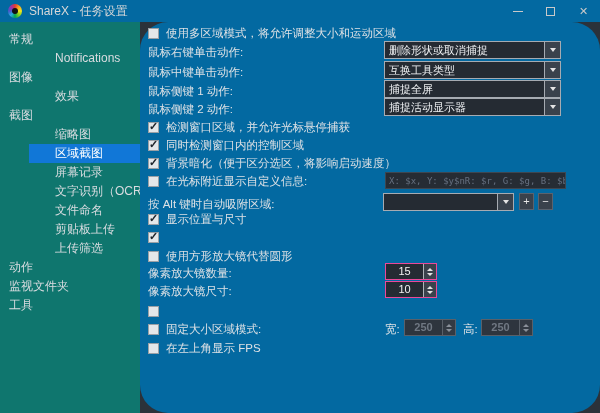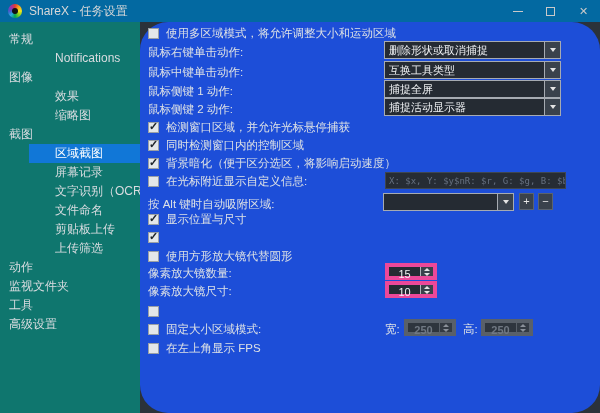--- a/index.html
+++ b/index.html
@@ -17,40 +17,40 @@
   .win-btn { width:33px; height:100%; display:flex; align-items:center; justify-content:center; color:#c9c9c9; font-size:11px; }
   .ico-min { width:10px; height:1px; background:#c9c9c9; display:inline-block; }
   .ico-max { width:9px; height:9px; border:1px solid #c9c9c9; display:inline-block; }
 
   
   .app { display:flex; height:391px; }
   .sidebar { width:140px; background:#0f766e; padding-top:8px; flex:0 0 auto; }
   .side-item { height:19px; line-height:19px; font-size:12px; color:#d9dce0; padding-left:9px; white-space:nowrap; cursor:default; }
   .side-item.child { padding-left:26px;margin-left:29px; }
   .side-item.selected { background:#1177d7; color:#ffffff; }
-  .main { position:relative; flex:1; background:#1d4ed8; font-size:11.5px; color:#dde1e5;border-radius:28px; }
+  .main { position:relative; flex:1; background:#0369a1; font-size:11.5px; color:#dde1e5;border-radius:28px; }
 
   
   .row { position:absolute; left:8px; height:16px; display:flex; align-items:center; white-space:nowrap; }
   .cb { width:11px; height:11px; background:#e4e7e9; border:1px solid #9aa0a6; margin-right:7px; position:relative; flex:0 0 auto; }
   .cb.checked::after { content:"✓"; position:absolute; left:0px; top:-3px; font-size:11px; font-weight:bold; color:#20262c; }
   .lbl { font-size:11.5px; color:#dde1e5; }
 
   .combo { position:absolute; height:18px; border:1px solid #a6abb2; background:#252b33; display:flex; align-items:center; }
   .combo-val { color:#eef0f2; font-size:11px; padding-left:4px; flex:1; overflow:hidden; white-space:nowrap; }
   .arrow-btn { width:16px; height:100%; background:#3a424c; border-left:1px solid #a6abb2; display:flex; align-items:center; justify-content:center; flex:0 0 auto; }
   .tri-down { width:0; height:0; border-left:3px solid transparent; border-right:3px solid transparent; border-top:4px solid #e4e4e4; }
 
   .faint-box { position:absolute; height:17px; line-height:15px; border:1px solid #3e4650; background:#262c34; color:#667080;
                font-family:"DejaVu Sans Mono", monospace; font-size:9px; padding:1px 3px; overflow:hidden; white-space:nowrap; }
 
   .sq-btn { position:absolute; width:15px; height:17px; background:#3a424c; border:1px solid #5b636e; color:#e8e8e8;
             font-size:11px; line-height:14px; text-align:center; }
 
-  .updown { position:absolute; width:52px; height:17px; border:4px solid #ec4899; background:#252b33; display:flex; }
+  .updown { position:absolute; width:52px; height:17px; border:1px solid #ec4899; background:#252b33; display:flex; }
   .updown .val { flex:1; text-align:center; color:#f2f2f2; font-size:11px; line-height:15px; }
   .spin { width:13px; background:#3a424c; border-left:1px solid #aeb3b9; display:flex; flex-direction:column; align-items:center; justify-content:center; gap:2px; }
   .tri-up-s { width:0; height:0; border-left:3px solid transparent; border-right:3px solid transparent; border-bottom:3px solid #e4e4e4; }
   .tri-down-s { width:0; height:0; border-left:3px solid transparent; border-right:3px solid transparent; border-top:3px solid #e4e4e4; }
   .updown.disabled { border-color:#596069; background:#2e353e; }
   .updown.disabled .val { color:#707883;font-weight:bold; }
   .updown.disabled .spin { background:#333a43; border-left-color:#596069; }
   .updown.disabled .tri-up-s { border-bottom-color:#8a9099; }
   .updown.disabled .tri-down-s { border-top-color:#8a9099; }
 
@@ -75,32 +75,31 @@
   </div>
 </div>
 
 <div class="app">
 
   <div class="sidebar">
     <div class="side-item">常规</div>
     <div class="side-item child">Notifications</div>
     <div class="side-item">图像</div>
     <div class="side-item child">效果</div>
+    <div class="side-item">截图</div>
     <div class="side-item child">缩略图</div>
-    <div class="side-item">截图</div>
     <div class="side-item child selected">区域截图</div>
     <div class="side-item child">屏幕记录</div>
     <div class="side-item child">文字识别（OCR）</div>
     <div class="side-item child">文件命名</div>
     <div class="side-item child">剪贴板上传</div>
     <div class="side-item child">上传筛选</div>
     <div class="side-item">动作</div>
     <div class="side-item">监视文件夹</div>
     <div class="side-item">工具</div>
-    <div class="side-item">高级设置</div>
   </div>
 
   <div class="main">
 
     <div class="row" style="top:3px">
       <span class="cb"></span>
       <span class="lbl">使用多区域模式，将允许调整大小和运动区域</span>
     </div>
 
     <div class="row" style="top:22px">

